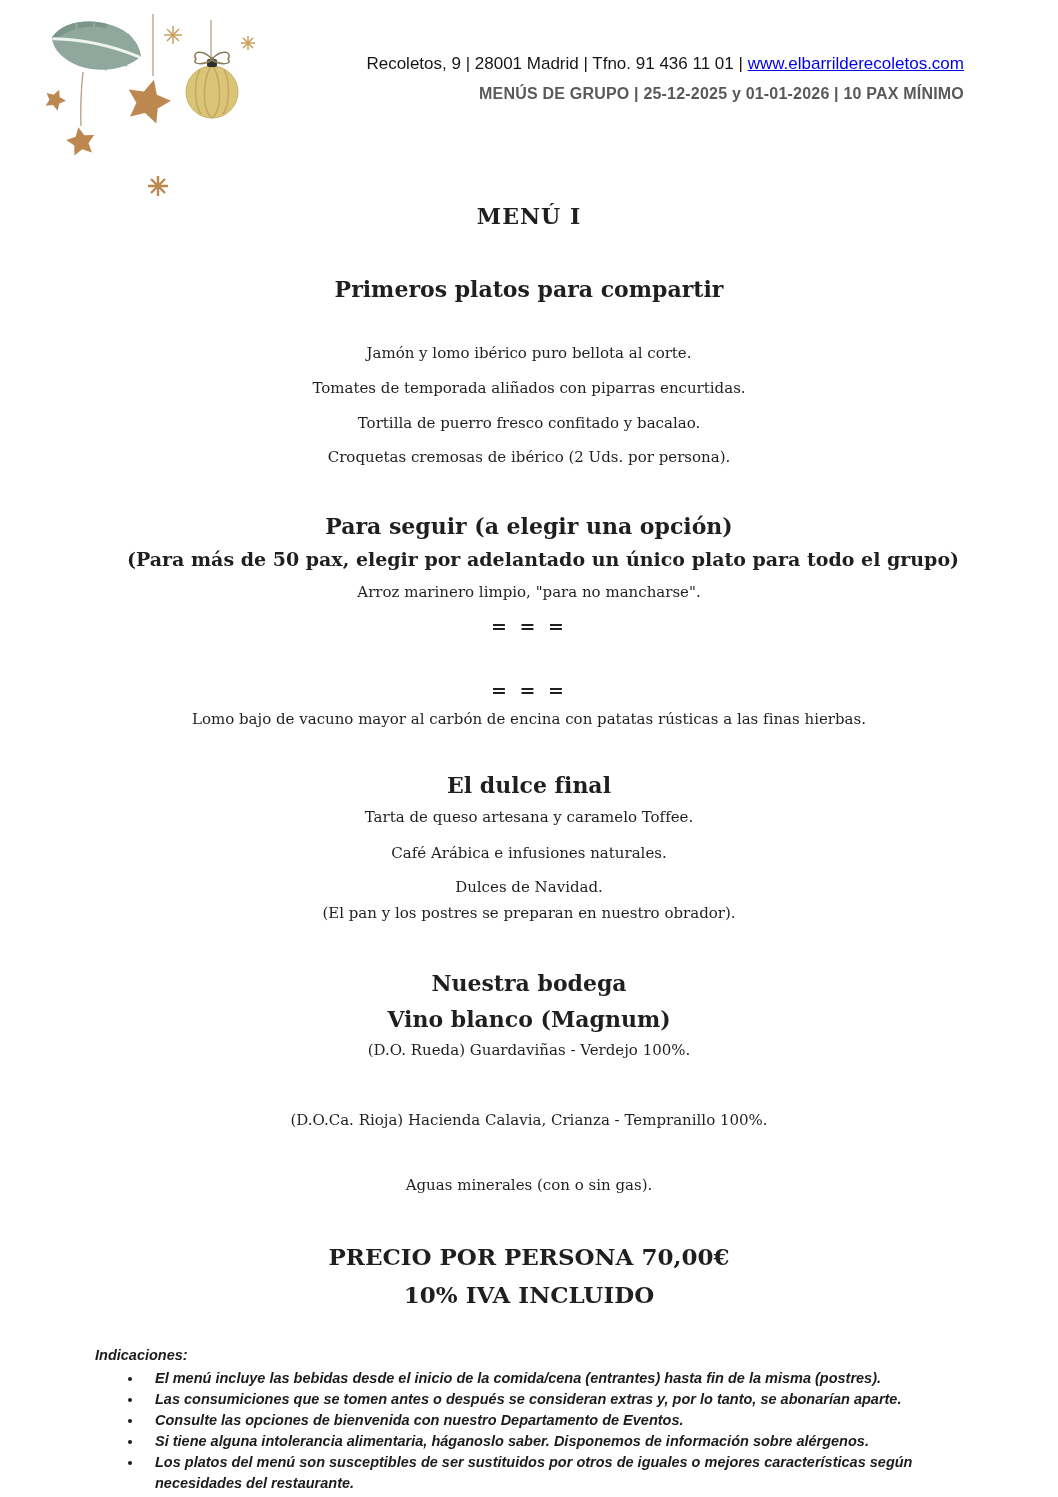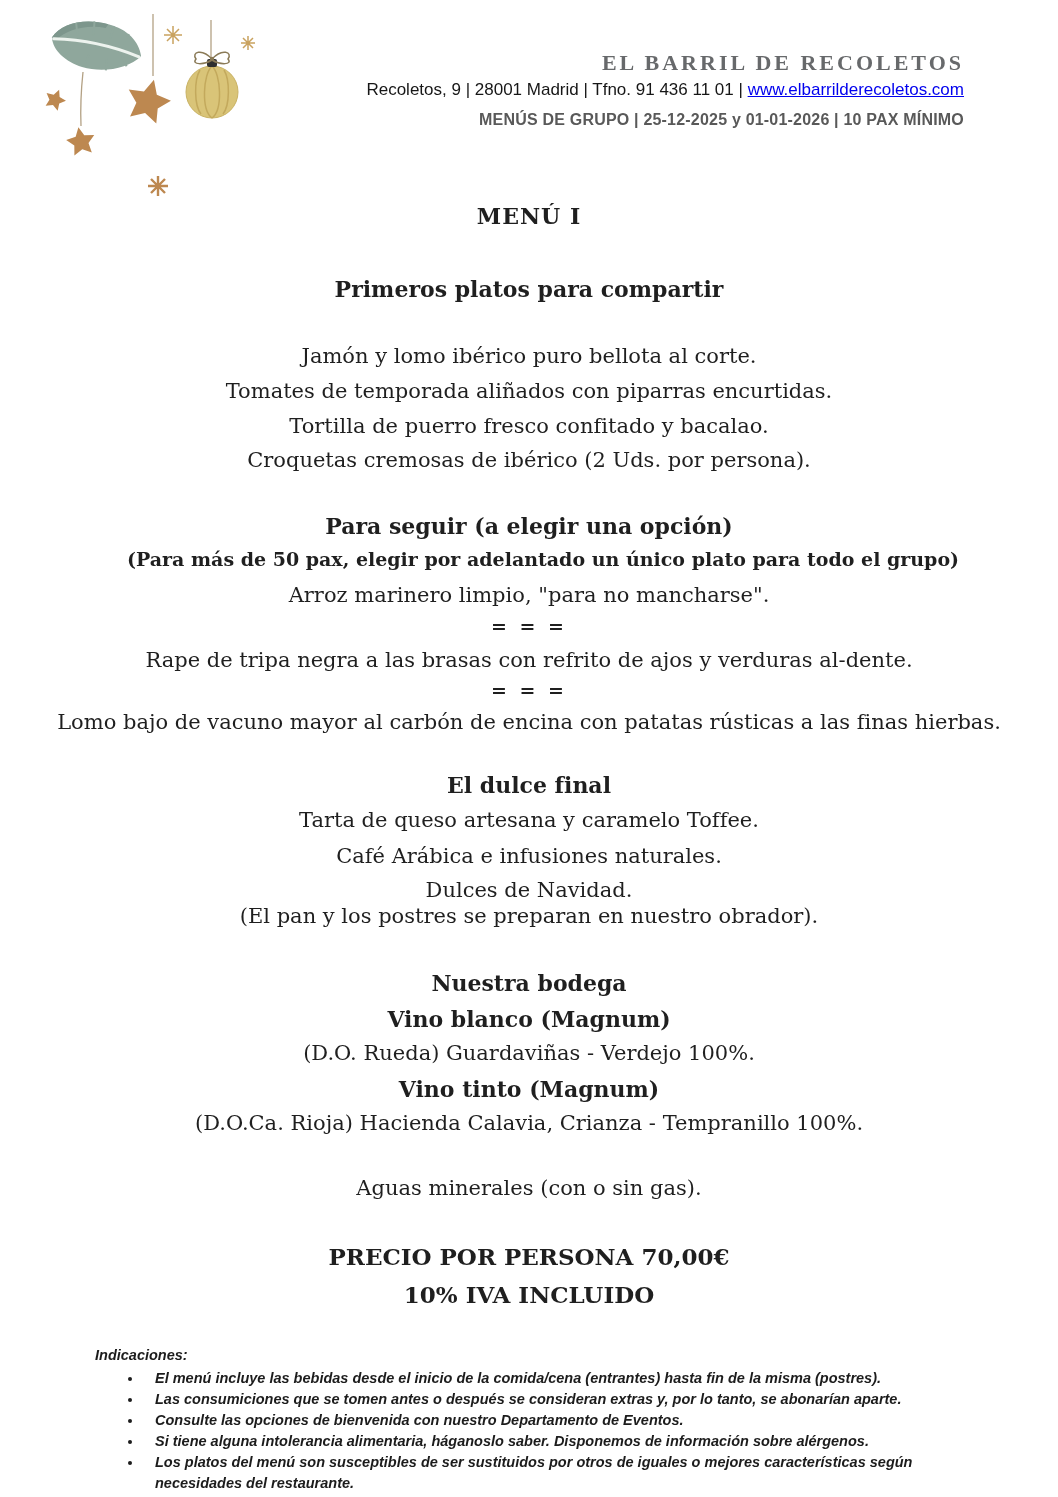--- a/index.html
+++ b/index.html
@@ -27,21 +27,21 @@
     font-size:17px;color:#161616;line-height:23px;margin-top:2px;white-space:nowrap;
   }
   .address a{color:#0000EE;text-decoration:underline;cursor:pointer;margin-top:24px;}
   .info{
     font-family:"Liberation Sans", sans-serif;
     font-weight:bold;font-size:16px;color:#595959;line-height:21px;margin-top:8px;
     white-space:nowrap;letter-spacing:0.2px;
   }
   
   .line{position:absolute;left:0;right:0;text-align:center;white-space:nowrap;}
-  .t-body{font-size:21px;}
+  .t-body{font-size:15px;}
   .t-h{font-size:22px;font-weight:bold;}
   .t-title{font-size:22px;font-weight:bold;letter-spacing:1px;text-align:center;}
   .t-note{font-size:19px;font-weight:bold;padding-left:28px;}
   .t-sep{font-size:19px;font-weight:bold;letter-spacing:3px;}
   .t-price{font-size:23px;font-weight:bold;}
   
   .footer{
     position:absolute;left:95px;top:1322px;width:862px;
     font-family:"Liberation Sans", sans-serif;
     font-style:italic;font-weight:bold;font-size:14.5px;color:#1c1c1c;
@@ -83,51 +83,48 @@
     </g>
 
     <g stroke="#c9a25f" stroke-width="1.5" fill="none">
       <path d="M131,12 V30 M122,21 H140 M125,15 L137,27 M137,15 L125,27"></path>
       <path d="M206,22 V36 M199,29 H213 M201,24 L211,34 M211,24 L201,34"></path>
     </g>
     <path d="M116,162 V182 M106,172 H126 M109,165 L123,179 M123,165 L109,179" stroke="#bd8850" stroke-width="2.4" fill="none"></path>
   </svg>
 
   <div class="header-block">
-    <div class="brand">EL BARRIL DE RECOLETOS</div>
     <div class="address"><span>Recoletos, 9 | 28001 Madrid | Tfno.  91 436 11 01 | </span><a>www.elbarrilderecoletos.com</a></div>
     <div class="info">MENÚS DE GRUPO | 25-12-2025 y 01-01-2026 | 10 PAX MÍNIMO</div>
   </div>
 
   <div class="line t-title" style="top:203px">MENÚ I</div>
 
   <div class="line t-h" style="top:276px">Primeros platos para compartir</div>
   <div class="line t-body" style="top:344px">Jamón y lomo ibérico puro bellota al corte.</div>
   <div class="line t-body" style="top:379px">Tomates de temporada aliñados con piparras encurtidas.</div>
   <div class="line t-body" style="top:414px">Tortilla de puerro fresco confitado y bacalao.</div>
   <div class="line t-body" style="top:448px">Croquetas cremosas de ibérico (2 Uds. por persona).</div>
 
   <div class="line t-h" style="top:513px">Para seguir (a elegir una opción)</div>
   <div class="line t-note" style="top:548px">(Para más de 50 pax, elegir por adelantado un único plato para todo el grupo)</div>
   <div class="line t-body" style="top:583px">Arroz marinero limpio, "para no mancharse".</div>
   <div class="line t-sep" style="top:615px">= = =</div>
-  <div class="line t-body" style="top:648px">Rape de tripa negra a las brasas con refrito de ajos y verduras al-dente.</div>
   <div class="line t-sep" style="top:679px">= = =</div>
   <div class="line t-body" style="top:710px">Lomo bajo de vacuno mayor al carbón de encina con patatas rústicas a las finas hierbas.</div>
 
   <div class="line t-h" style="top:772px">El dulce final</div>
   <div class="line t-body" style="top:808px">Tarta de queso artesana y caramelo Toffee.</div>
   <div class="line t-body" style="top:844px">Café Arábica e infusiones naturales.</div>
   <div class="line t-body" style="top:878px">Dulces de Navidad.</div>
   <div class="line t-body" style="top:904px">(El pan y los postres se preparan en nuestro obrador).</div>
 
   <div class="line t-h" style="top:970px">Nuestra bodega</div>
   <div class="line t-h" style="top:1006px">Vino blanco (Magnum)</div>
   <div class="line t-body" style="top:1041px">(D.O. Rueda) Guardaviñas - Verdejo 100%.</div>
-  <div class="line t-h" style="top:1076px">Vino tinto (Magnum)</div>
   <div class="line t-body" style="top:1111px">(D.O.Ca. Rioja) Hacienda Calavia, Crianza - Tempranillo 100%.</div>
 
   <div class="line t-body" style="top:1176px">Aguas minerales (con o sin gas).</div>
 
   <div class="line t-price" style="top:1243px">PRECIO POR PERSONA 70,00€</div>
   <div class="line t-price" style="top:1281px">10% IVA INCLUIDO</div>
 
   <div class="footer">
     <div class="footer-heading">Indicaciones:</div>
     <ul>

